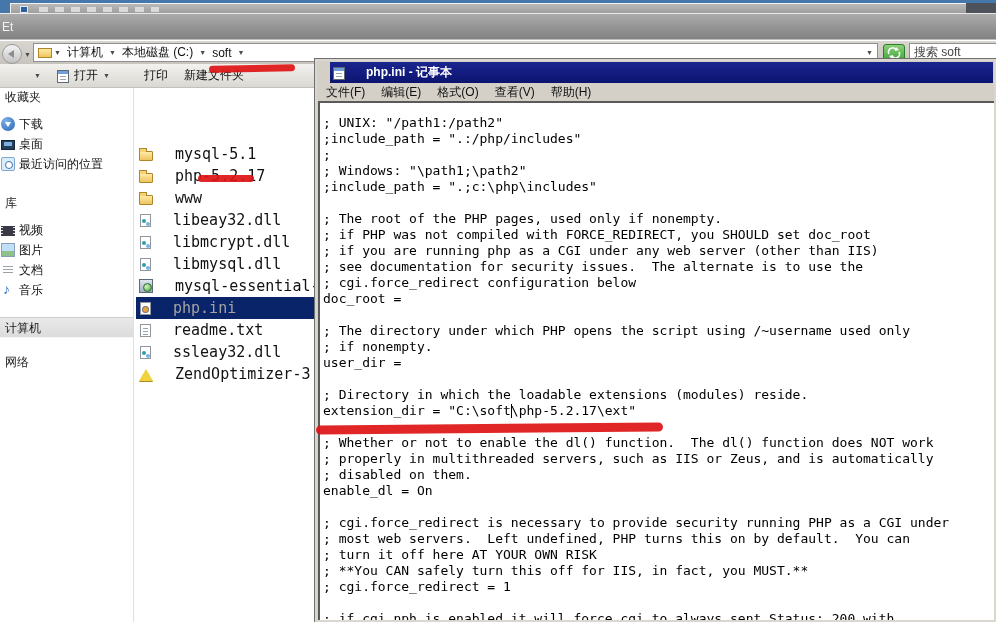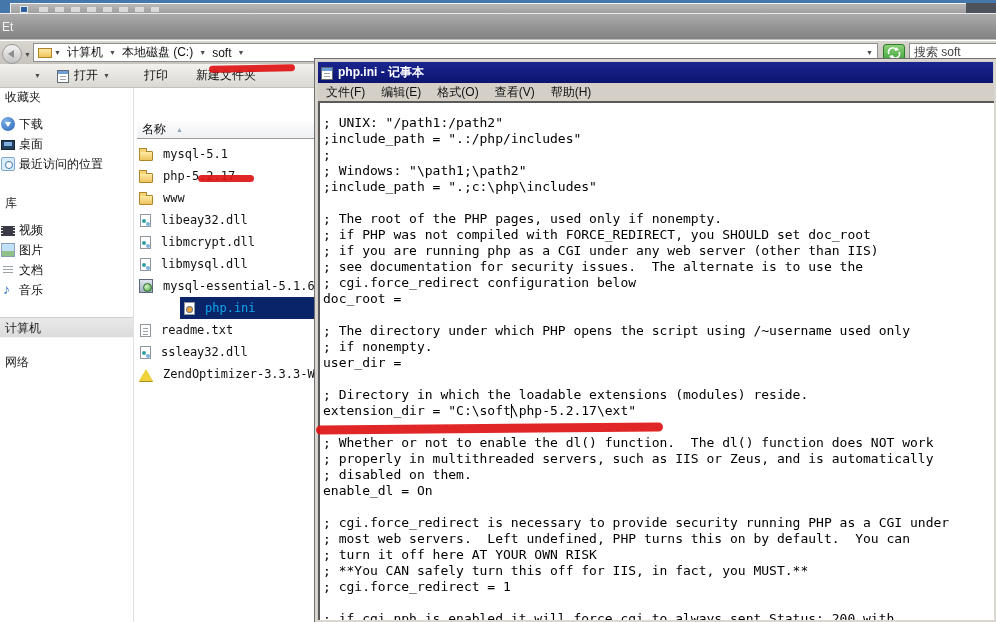--- a/index.html
+++ b/index.html
@@ -36,43 +36,43 @@
   .search-box { position:absolute; left:909px; top:2px; width:111px; height:19px; background:#fff; border:1px solid #8f8f8f; }
   .search-box input { width:100%; height:100%; border:none; outline:none; background:transparent;
      font-family:"Liberation Sans",sans-serif; font-size:12px; color:#444; padding:0 4px; }
 
   .toolbar { position:absolute; left:0; top:51px; width:996px; height:24px;
      background:linear-gradient(#f3f2ef,#dad8d2); border-bottom:1px solid #c3c1bb; display:flex; align-items:center; }
   .tb-frag { margin-left:34px; }
   .tb-btn { display:flex; align-items:center; gap:5px; padding:0 8px; height:22px; cursor:default; }
   .tb-open { margin-left:8px; }
   .tb-print { margin-left:18px; }
-  .tb-newfolder { margin-left:12px; }
+  .tb-newfolder { }
 
   .main-area { position:absolute; left:0; top:75px; width:996px; height:534px; background:#fff; }
   .nav-divider { position:absolute; left:133px; top:0; width:1px; height:534px; background:#e0e0e0; }
 
   
   .sidebar { position:absolute; left:0; top:0; width:133px; height:534px; padding-top:0; }
   .side-section { }
   .sec-1 { margin-top:20px; }
   .sec-2 { margin-top:17px; }
   .sec-3 { margin-top:15px; }
   .side-header { height:18px; line-height:18px; padding-left:5px; margin-bottom:8px; color:#1a1a1a; }
   .side-header.band { background:linear-gradient(#e9e9e9,#dcdcdc); border-top:1px solid #cfcfcf; border-bottom:1px solid #f5f5f5; height:21px; line-height:21px; margin-bottom:0; }
   .side-item { height:20px; display:flex; align-items:center; gap:4px; padding-left:1px; white-space:nowrap; }
 
   
   .col-header { position:absolute; left:137px; top:33px; width:179px; height:18px;
      background:linear-gradient(#fdfdfd,#eef0f2); border-bottom:1px solid #9a9a9a; display:flex; align-items:center; padding-left:5px; }
   .sort-arrow { font-size:7px; color:#93a8b8; margin-left:10px; }
   .file-list { position:absolute; left:136px; top:55px; width:180px; }
-  .file-row { height:22px; display:flex; align-items:center; gap:10px; padding-left:3px; white-space:nowrap; overflow:hidden;
-     font-family:"DejaVu Sans Mono","Liberation Mono",monospace; font-size:12px; }
-  .file-row.selected { background:#0a246a; color:#0ea5e9;margin-left:44px; }
+  .file-row { height:22px; display:flex; align-items:center; gap:22px; padding-left:3px; white-space:nowrap; overflow:hidden;
+     font-family:"DejaVu Sans Mono","Liberation Mono",monospace; font-size:15px; }
+  .file-row.selected { background:#0a246a; color:#a3a3a3; }
 
   
   .ic { width:14px; height:14px; display:inline-block; position:relative; flex:none; }
   .ic-folder { height:10px; margin-top:4px; background:linear-gradient(#ffeaa6,#eec45e); border:1px solid #b08428; border-radius:1px; }
   .ic-folder::before { content:""; position:absolute; left:-1px; top:-4px; width:6px; height:3px;
      background:#f4d374; border:1px solid #b08428; border-bottom:none; border-radius:1px 1px 0 0; }
   .ic-page { width:11px; height:13px; background:#fff; border:1px solid #8f969e; margin-left:1px; }
   .ic-dll::after { content:""; position:absolute; left:1px; top:4px; width:4px; height:4px; border-radius:50%;
      background:#2fa0a8; box-shadow:4px 3px 0 #7fb4da; }
   .ic-txt::before, .ic-documents::before { content:""; position:absolute; left:2px; right:2px; top:3px; height:8px;
@@ -102,22 +102,22 @@
   .ic-music::before { content:"\266A"; position:absolute; left:2px; top:-2px; color:#2f6fc4; font-size:14px; }
   .ic-notepad { width:12px; height:13px; background:#fff; border:1px solid #5f6a74; margin-top:1px; }
   .ic-notepad::before { content:""; position:absolute; left:0; right:0; top:0; height:3px; background:#6f9fd8; }
   .ic-notepad::after { content:""; position:absolute; left:2px; right:2px; top:5px; height:5px;
      background:repeating-linear-gradient(#9aa2aa 0 1px, transparent 1px 3px); }
   .ic-folder-small { width:14px; height:10px; background:linear-gradient(#ffeaa6,#eec45e); border:1px solid #b08428; }
 
   
   .notepad { position:absolute; left:315px; top:59px; width:681px; height:563px; z-index:5;
      background:#d4d0c8; border:2px solid #dad7d1; box-shadow:0 0 0 1px #6f6f6f; }
-  .np-title { position:absolute; left:1px; top:1px; right:1px; height:21px;
-     background:linear-gradient(180deg,#1b258f,#0c1470); display:flex; align-items:center; gap:5px; padding-left:3px; }
+  .np-title { position:absolute; left:13px; top:1px; right:1px; height:21px;
+     background:linear-gradient(180deg,#1b258f,#0c1470); display:flex; align-items:center; gap:21px; padding-left:3px; }
   .np-title-text { color:#fff; font-weight:bold; font-size:12px; }
   .np-menu { position:absolute; left:1px; top:22px; right:1px; height:18px; background:#d4d0c8;
      display:flex; align-items:center; }
   .np-menu-item { padding:16px 8px; }
   .np-content { position:absolute; left:1px; top:40px; right:0; bottom:0; background:#fff;
      border-top:2px solid #5a5a5a; border-left:2px solid #5a5a5a; overflow:hidden; }
   .np-content pre { font-family:"DejaVu Sans Mono","Liberation Mono",monospace; font-size:13px; line-height:16px;
      color:#000; padding:12px 0 0 3px; white-space:pre; }
   .np-cursor { position:absolute; left:calc(3px + 24ch); top:301px; width:1px; height:14px; background:#000;
      font-family:"DejaVu Sans Mono","Liberation Mono",monospace; font-size:13px; }
@@ -225,24 +225,20 @@
           </div>
         </div>
         <div class="side-section sec-2">
           <div class="side-header band">计算机</div>
         </div>
         <div class="side-section sec-3">
           <div class="side-header">网络</div>
         </div>
       </div>
     <div class="nav-divider"></div>
-    <div class="col-header">
-      <span>名称</span>
-      <span class="sort-arrow">▲</span>
-    </div>
     <div class="file-list" id="file-list">
         <div class="file-row">
           <span class="ic ic-folder"></span>
           <span>mysql-5.1</span>
         </div>
         <div class="file-row">
           <span class="ic ic-folder"></span>
           <span>php-5.2.17</span>
         </div>
         <div class="file-row">

